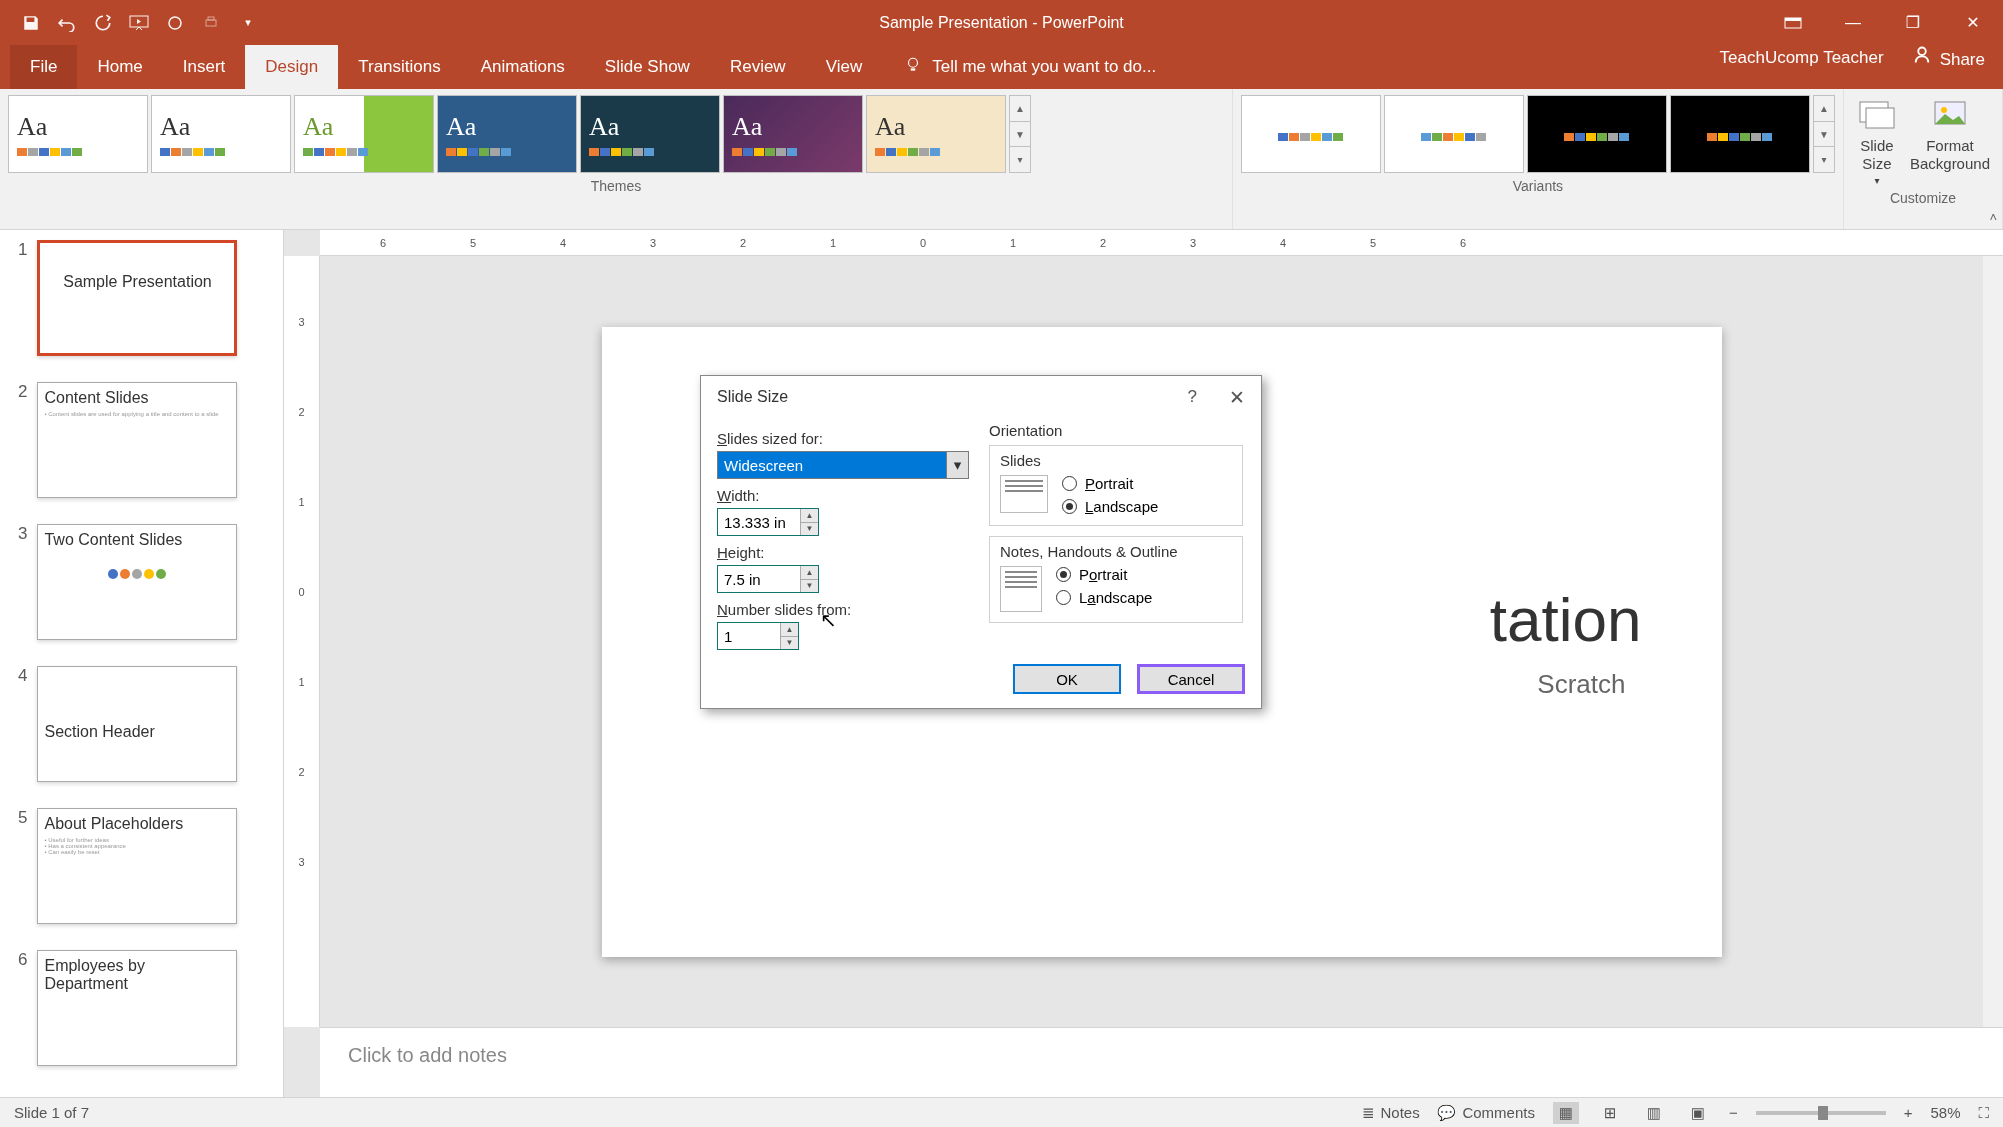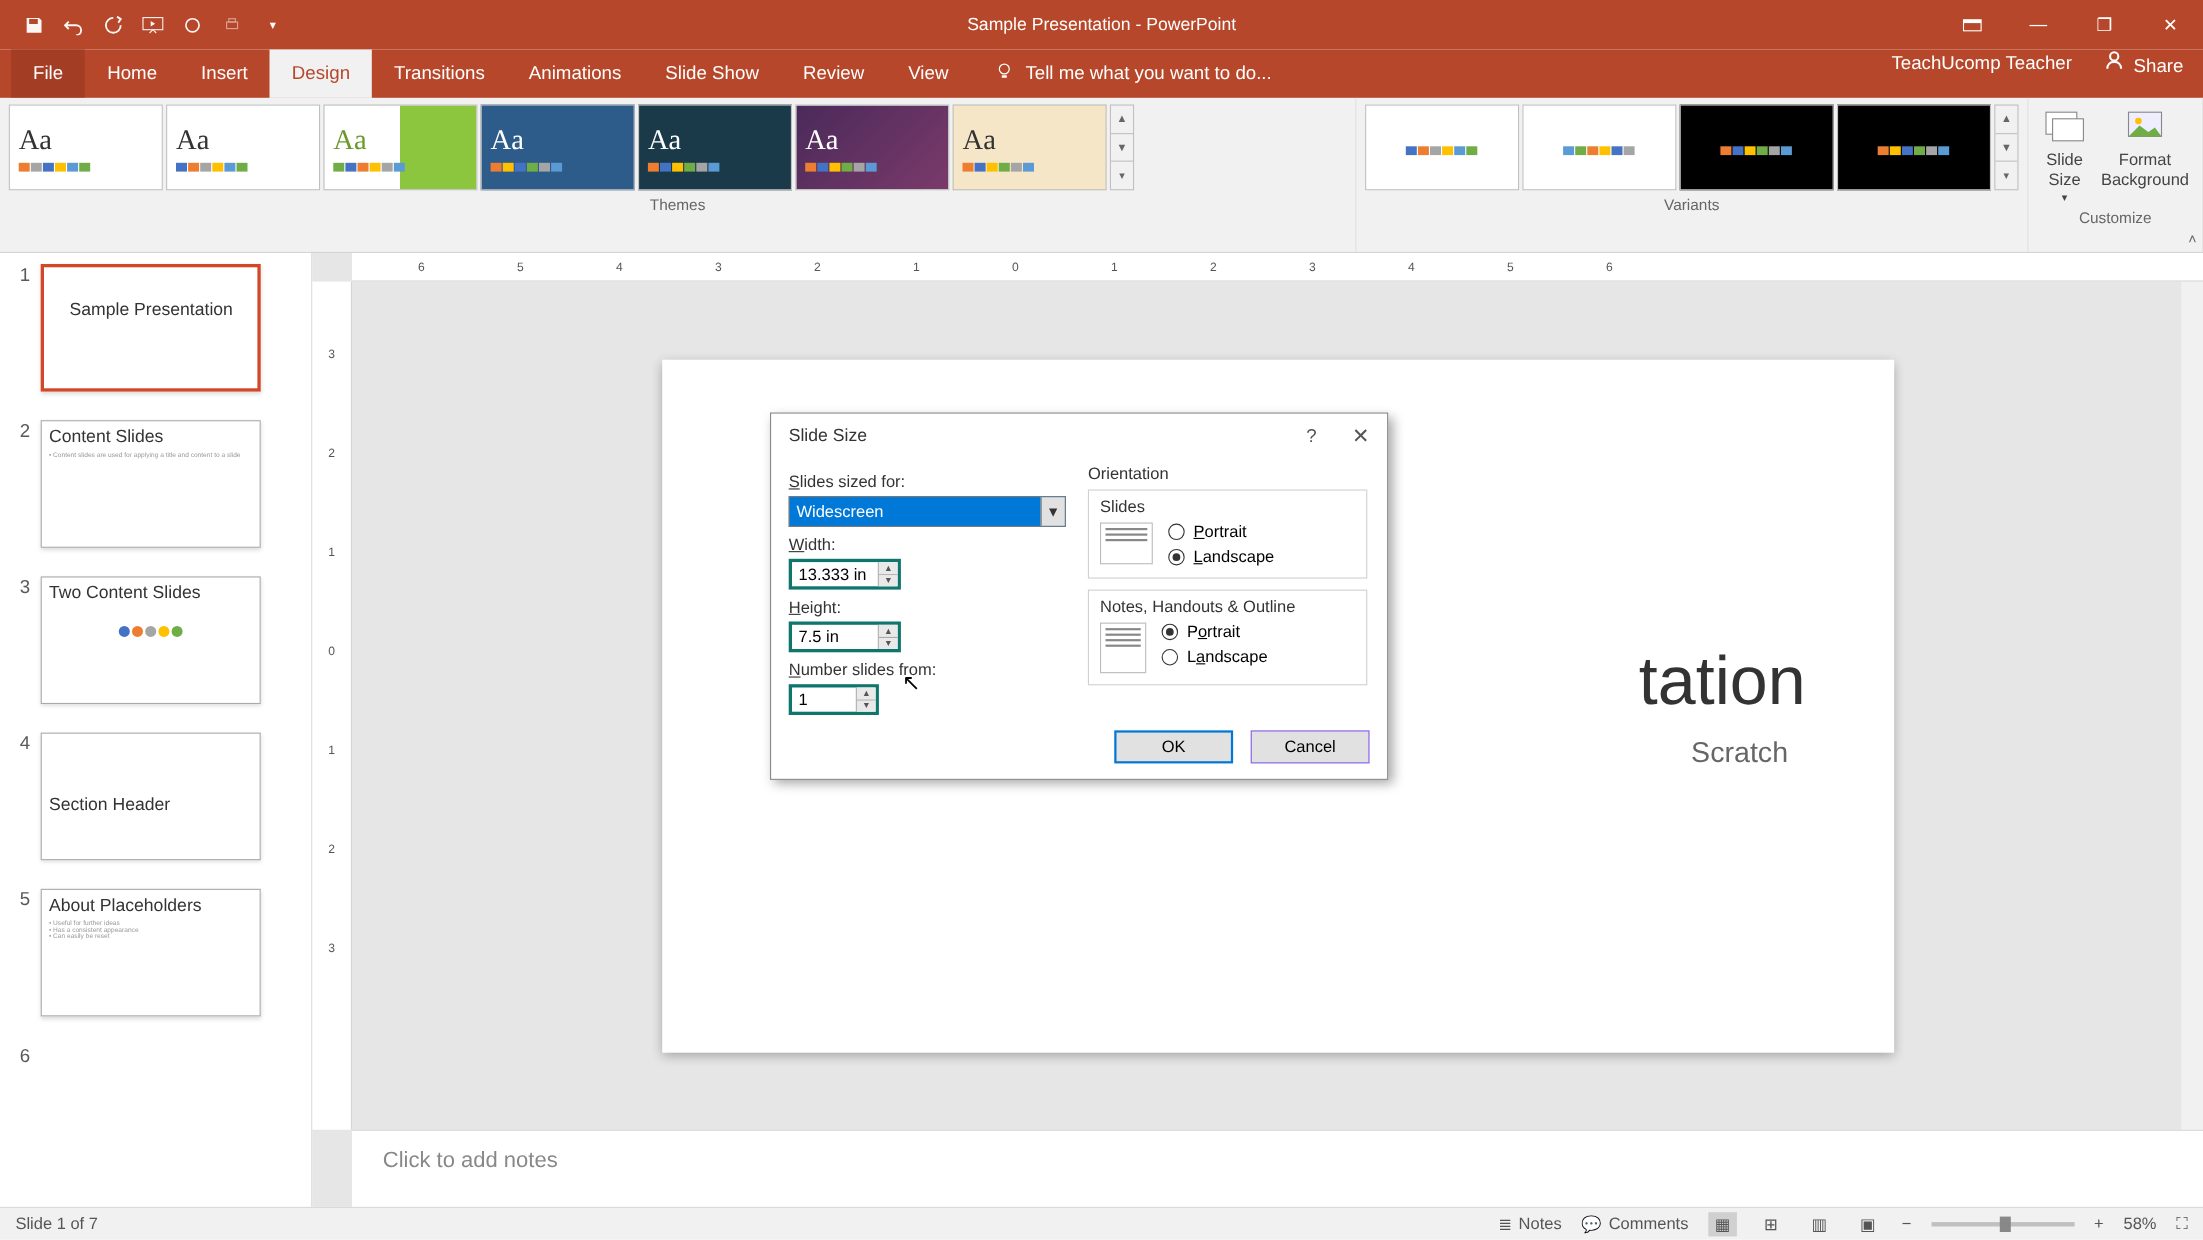--- a/index.html
+++ b/index.html
@@ -81,37 +81,37 @@
 .dialog-title { font-size: 16px; color: #333; }
 .dialog-help { position: absolute; right: 64px; font-size: 17px; color: #555; }
 .dialog-close { position: absolute; right: 16px; font-size: 19px; color: #555; }
 .dialog-body { padding: 4px 16px 14px 16px; display: flex; gap: 14px; }
 .dialog-left { width: 258px; }
 .dialog-right { width: 254px; }
 .field-label { font-size: 15px; color: #333; margin-bottom: 4px; margin-top: 8px; }
 .field-label u { text-decoration: underline; }
 .dropdown { width: 252px; height: 28px; border: 1px solid #7a7a7a; background: #0078d7; color: #fff; display: flex; align-items: center; padding: 0 6px; position: relative; }
 .dropdown-arrow { position: absolute; right: 0; top: 0; width: 22px; height: 100%; background: #e1e1e1; color: #333; display: flex; align-items: center; justify-content: center; border-left: 1px solid #7a7a7a; }
-.spinner { width: 102px; height: 28px; border: 3px solid #0f766e; display: flex; align-items: center; padding: 0 6px; position: relative; background: #fff; }
+.spinner { width: 102px; height: 28px; border: 1px solid #0f766e; display: flex; align-items: center; padding: 0 6px; position: relative; background: #fff; }
 .spinner-num { width: 76px; }
 .spinner-btns { position: absolute; right: 0; top: 0; width: 18px; height: 100%; display: flex; flex-direction: column; border-left: 1px solid #aaa; }
 .spinner-btns div { flex: 1; display: flex; align-items: center; justify-content: center; font-size: 8px; background: #e9e9e9; color: #555; }
 .spinner-btns div:first-child { border-bottom: 1px solid #aaa; }
 .fieldset { border: 1px solid #d0d0d0; padding: 6px 10px 10px 10px; position: relative; margin-top: 2px; }
 .fieldset-title-out { font-size: 15px; color: #333; margin-bottom: 6px; }
 .fieldset-legend { font-size: 15px; color: #333; margin-bottom: 6px; }
 .orient-row { display: flex; align-items: flex-start; gap: 14px; }
 .orient-icon { width: 42px; height: 46px; border: 1px solid #bbb; background: #fff; display: flex; flex-direction: column; padding: 4px; gap: 3px; }
 .orient-icon div { height: 2px; background: #888; }
 .radio-col { display: flex; flex-direction: column; gap: 6px; }
 .radio { display: flex; align-items: center; gap: 8px; }
 .radio-circle { width: 15px; height: 15px; border: 1px solid #333; border-radius: 50%; display: flex; align-items: center; justify-content: center; }
 .radio-dot { width: 7px; height: 7px; background: #333; border-radius: 50%; }
 .dialog-buttons { display: flex; justify-content: flex-end; gap: 16px; padding: 0 16px 14px 16px; }
-.dlg-btn { width: 108px; height: 30px; border: 1px solid #8b5cf6; background: #e1e1e1; display: flex; align-items: center; justify-content: center; font-size: 15px; }
+.dlg-btn { width: 108px; height: 30px; border: 3px solid #8b5cf6; background: #e1e1e1; display: flex; align-items: center; justify-content: center; font-size: 15px; }
 .dlg-btn.primary { border: 2px solid #0078d7; }
 .cursor-arrow { position: absolute; left: 820px; top: 608px; font-size: 20px; color: #000; pointer-events: none; z-index: 999; }
 
 .sw-blue{background:#4472c4}.sw-orange{background:#ed7d31}.sw-gray{background:#a5a5a5}.sw-gold{background:#ffc000}.sw-dblue{background:#5b9bd5}.sw-green{background:#70ad47}
 </style>
 </head>
 <body>
 
 <div class="titlebar">
   <div class="qat">
@@ -399,20 +399,23 @@
       </div>
     <div class="slide-thumb-row">
         <span class="slide-num">5</span>
         <div class="slide-thumb">
           <div class="thumb-title">About Placeholders</div>
           <div style="font-size:6px;color:#999">• Useful for further ideas<br>• Has a consistent appearance<br>• Can easily be reset</div>
         </div>
       </div>
     <div class="slide-thumb-row">
         <span class="slide-num">6</span>
+        <div class="slide-thumb">
+          <div class="thumb-title">Employees by Department</div>
+        </div>
       </div>
   </div>
 
   <div class="editor-area">
     <div class="h-ruler">
       <span class="h-ruler-tick" style="left:60px">6</span>
         <span class="h-ruler-tick" style="left:150px">5</span>
         <span class="h-ruler-tick" style="left:240px">4</span>
         <span class="h-ruler-tick" style="left:330px">3</span>
         <span class="h-ruler-tick" style="left:420px">2</span>

